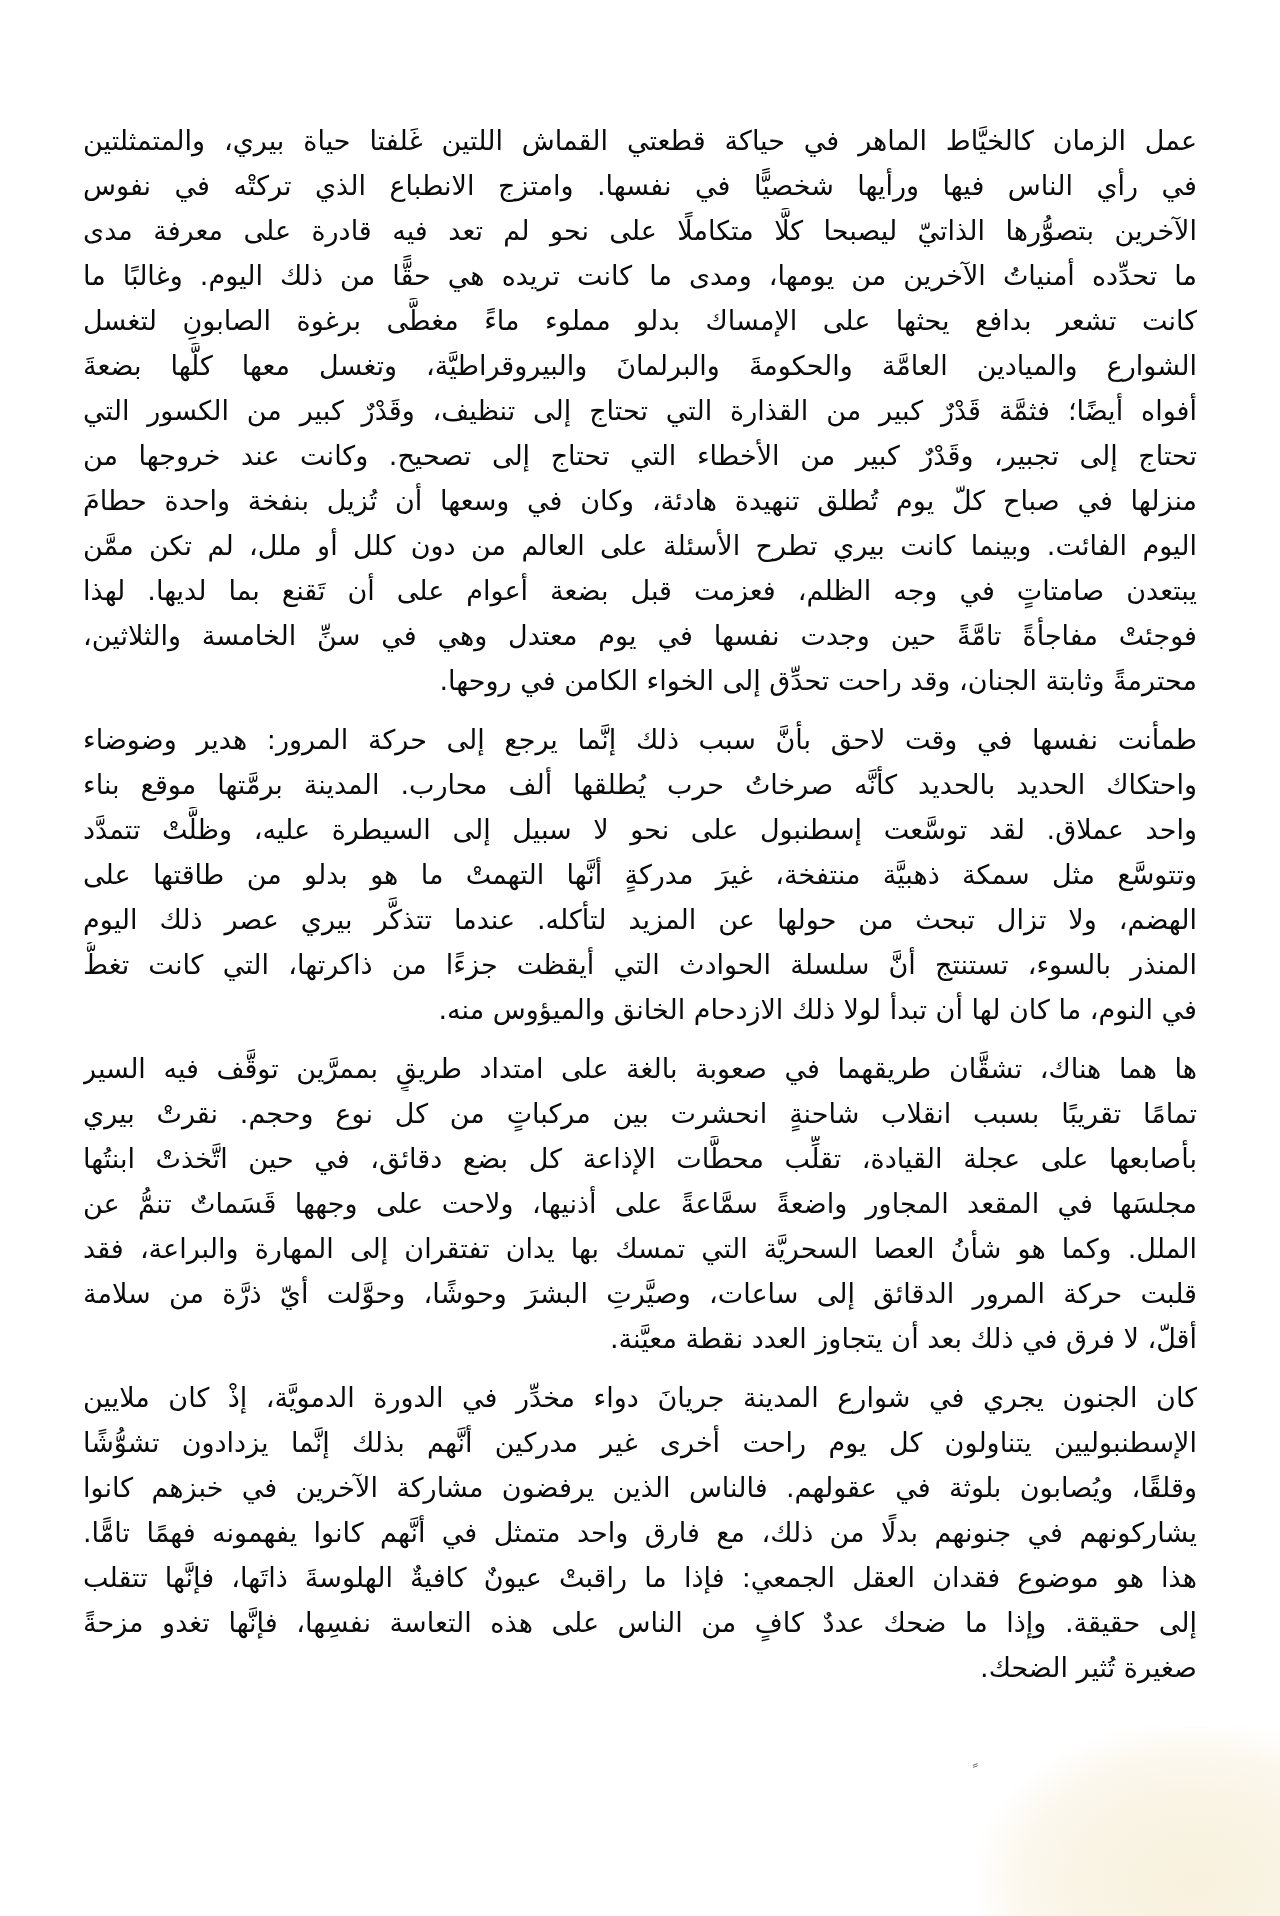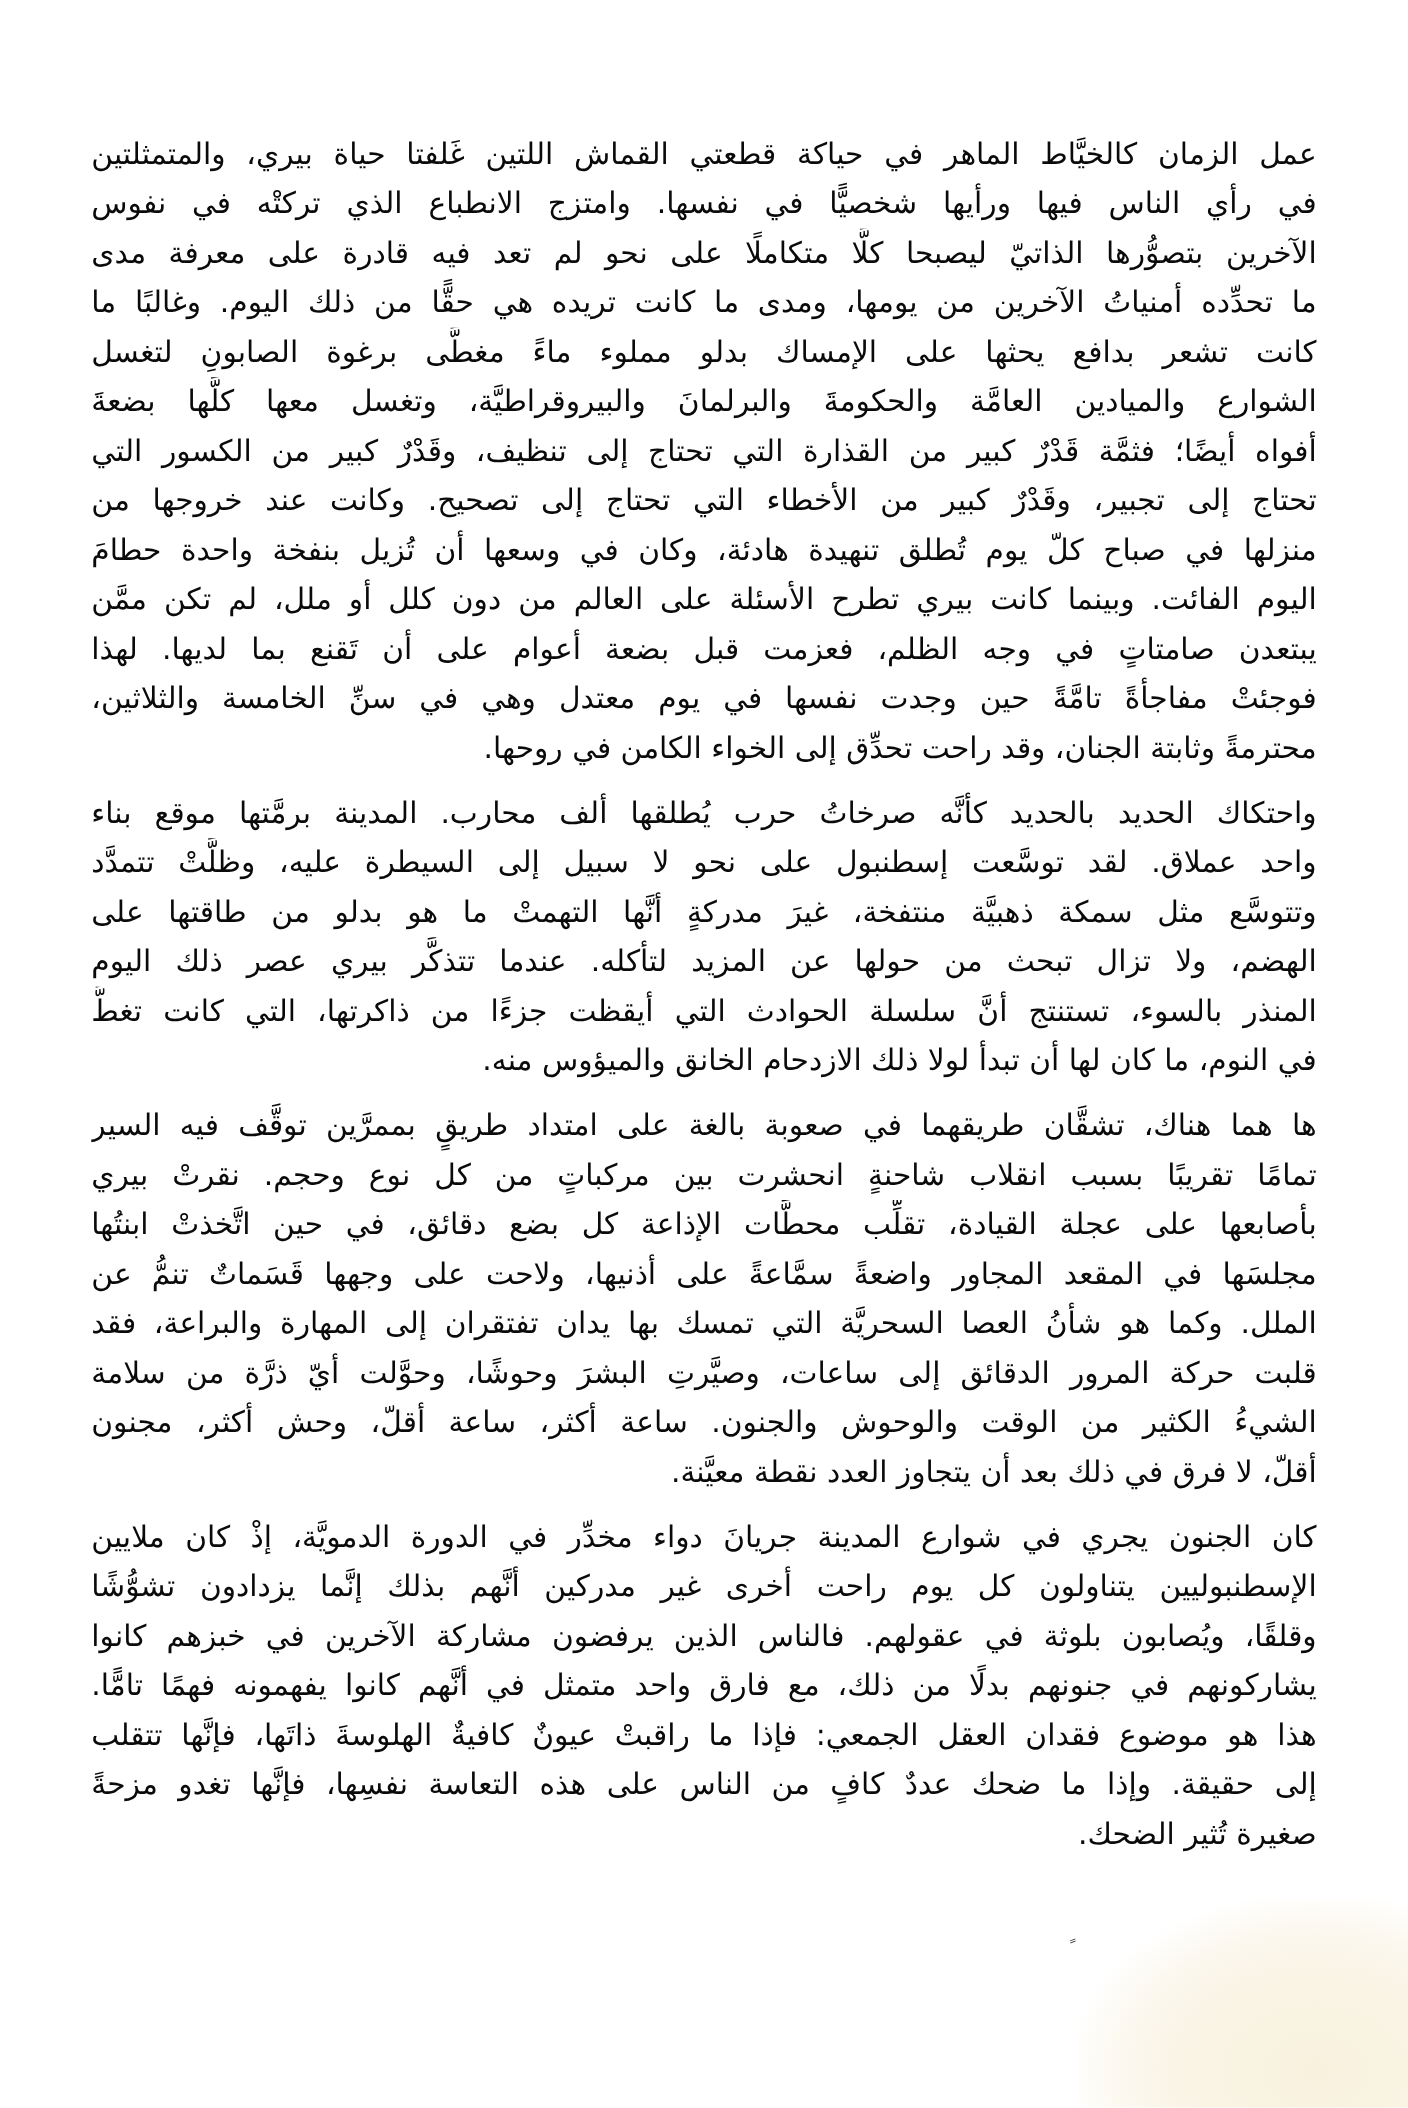--- a/index.html
+++ b/index.html
@@ -83,35 +83,35 @@
         <div class="line">الشوارع والميادين العامَّة والحكومةَ والبرلمانَ والبيروقراطيَّة، وتغسل معها كلَّها بضعةَ</div>
         <div class="line">أفواه أيضًا؛ فثمَّة قَدْرٌ كبير من القذارة التي تحتاج إلى تنظيف، وقَدْرٌ كبير من الكسور التي</div>
         <div class="line">تحتاج إلى تجبير، وقَدْرٌ كبير من الأخطاء التي تحتاج إلى تصحيح. وكانت عند خروجها من</div>
         <div class="line">منزلها في صباح كلّ يوم تُطلق تنهيدة هادئة، وكان في وسعها أن تُزيل بنفخة واحدة حطامَ</div>
         <div class="line">اليوم الفائت. وبينما كانت بيري تطرح الأسئلة على العالم من دون كلل أو ملل، لم تكن ممَّن</div>
         <div class="line">يبتعدن صامتاتٍ في وجه الظلم، فعزمت قبل بضعة أعوام على أن تَقنع بما لديها. لهذا</div>
         <div class="line">فوجئتْ مفاجأةً تامَّةً حين وجدت نفسها في يوم معتدل وهي في سنِّ الخامسة والثلاثين،</div>
         <div class="line last">محترمةً وثابتة الجنان، وقد راحت تحدِّق إلى الخواء الكامن في روحها.</div>
       </div>
       <div class="para">
+        <div class="line">طمأنت نفسها في وقت لاحق بأنَّ سبب ذلك إنَّما يرجع إلى حركة المرور: هدير وضوضاء</div>
         <div class="line">واحتكاك الحديد بالحديد كأنَّه صرخاتُ حرب يُطلقها ألف محارب. المدينة برمَّتها موقع بناء</div>
         <div class="line">واحد عملاق. لقد توسَّعت إسطنبول على نحو لا سبيل إلى السيطرة عليه، وظلَّتْ تتمدَّد</div>
         <div class="line">وتتوسَّع مثل سمكة ذهبيَّة منتفخة، غيرَ مدركةٍ أنَّها التهمتْ ما هو بدلو من طاقتها على</div>
         <div class="line">الهضم، ولا تزال تبحث من حولها عن المزيد لتأكله. عندما تتذكَّر بيري عصر ذلك اليوم</div>
         <div class="line">المنذر بالسوء، تستنتج أنَّ سلسلة الحوادث التي أيقظت جزءًا من ذاكرتها، التي كانت تغطُّ</div>
         <div class="line last">في النوم، ما كان لها أن تبدأ لولا ذلك الازدحام الخانق والميؤوس منه.</div>
       </div>
       <div class="para">
         <div class="line">ها هما هناك، تشقَّان طريقهما في صعوبة بالغة على امتداد طريقٍ بممرَّين توقَّف فيه السير</div>
         <div class="line">تمامًا تقريبًا بسبب انقلاب شاحنةٍ انحشرت بين مركباتٍ من كل نوع وحجم. نقرتْ بيري</div>
         <div class="line">بأصابعها على عجلة القيادة، تقلِّب محطَّات الإذاعة كل بضع دقائق، في حين اتَّخذتْ ابنتُها</div>
         <div class="line">مجلسَها في المقعد المجاور واضعةً سمَّاعةً على أذنيها، ولاحت على وجهها قَسَماتٌ تنمُّ عن</div>
         <div class="line">الملل. وكما هو شأنُ العصا السحريَّة التي تمسك بها يدان تفتقران إلى المهارة والبراعة، فقد</div>
         <div class="line">قلبت حركة المرور الدقائق إلى ساعات، وصيَّرتِ البشرَ وحوشًا، وحوَّلت أيّ ذرَّة من سلامة</div>
-        <div class="line">الشيءُ الكثير من الوقت والوحوش والجنون. ساعة أكثر، ساعة أقلّ، وحش أكثر، مجنون</div>
         <div class="line last">أقلّ، لا فرق في ذلك بعد أن يتجاوز العدد نقطة معيَّنة.</div>
       </div>
       <div class="para">
         <div class="line">كان الجنون يجري في شوارع المدينة جريانَ دواء مخدِّر في الدورة الدمويَّة، إذْ كان ملايين</div>
         <div class="line">الإسطنبوليين يتناولون كل يوم راحت أخرى غير مدركين أنَّهم بذلك إنَّما يزدادون تشوُّشًا</div>
         <div class="line">وقلقًا، ويُصابون بلوثة في عقولهم. فالناس الذين يرفضون مشاركة الآخرين في خبزهم كانوا</div>
         <div class="line">يشاركونهم في جنونهم بدلًا من ذلك، مع فارق واحد متمثل في أنَّهم كانوا يفهمونه فهمًا تامًّا.</div>
         <div class="line">هذا هو موضوع فقدان العقل الجمعي: فإذا ما راقبتْ عيونٌ كافيةٌ الهلوسةَ ذاتَها، فإنَّها تتقلب</div>
         <div class="line">إلى حقيقة. وإذا ما ضحك عددٌ كافٍ من الناس على هذه التعاسة نفسِها، فإنَّها تغدو مزحةً</div>
         <div class="line last">صغيرة تُثير الضحك.</div>

